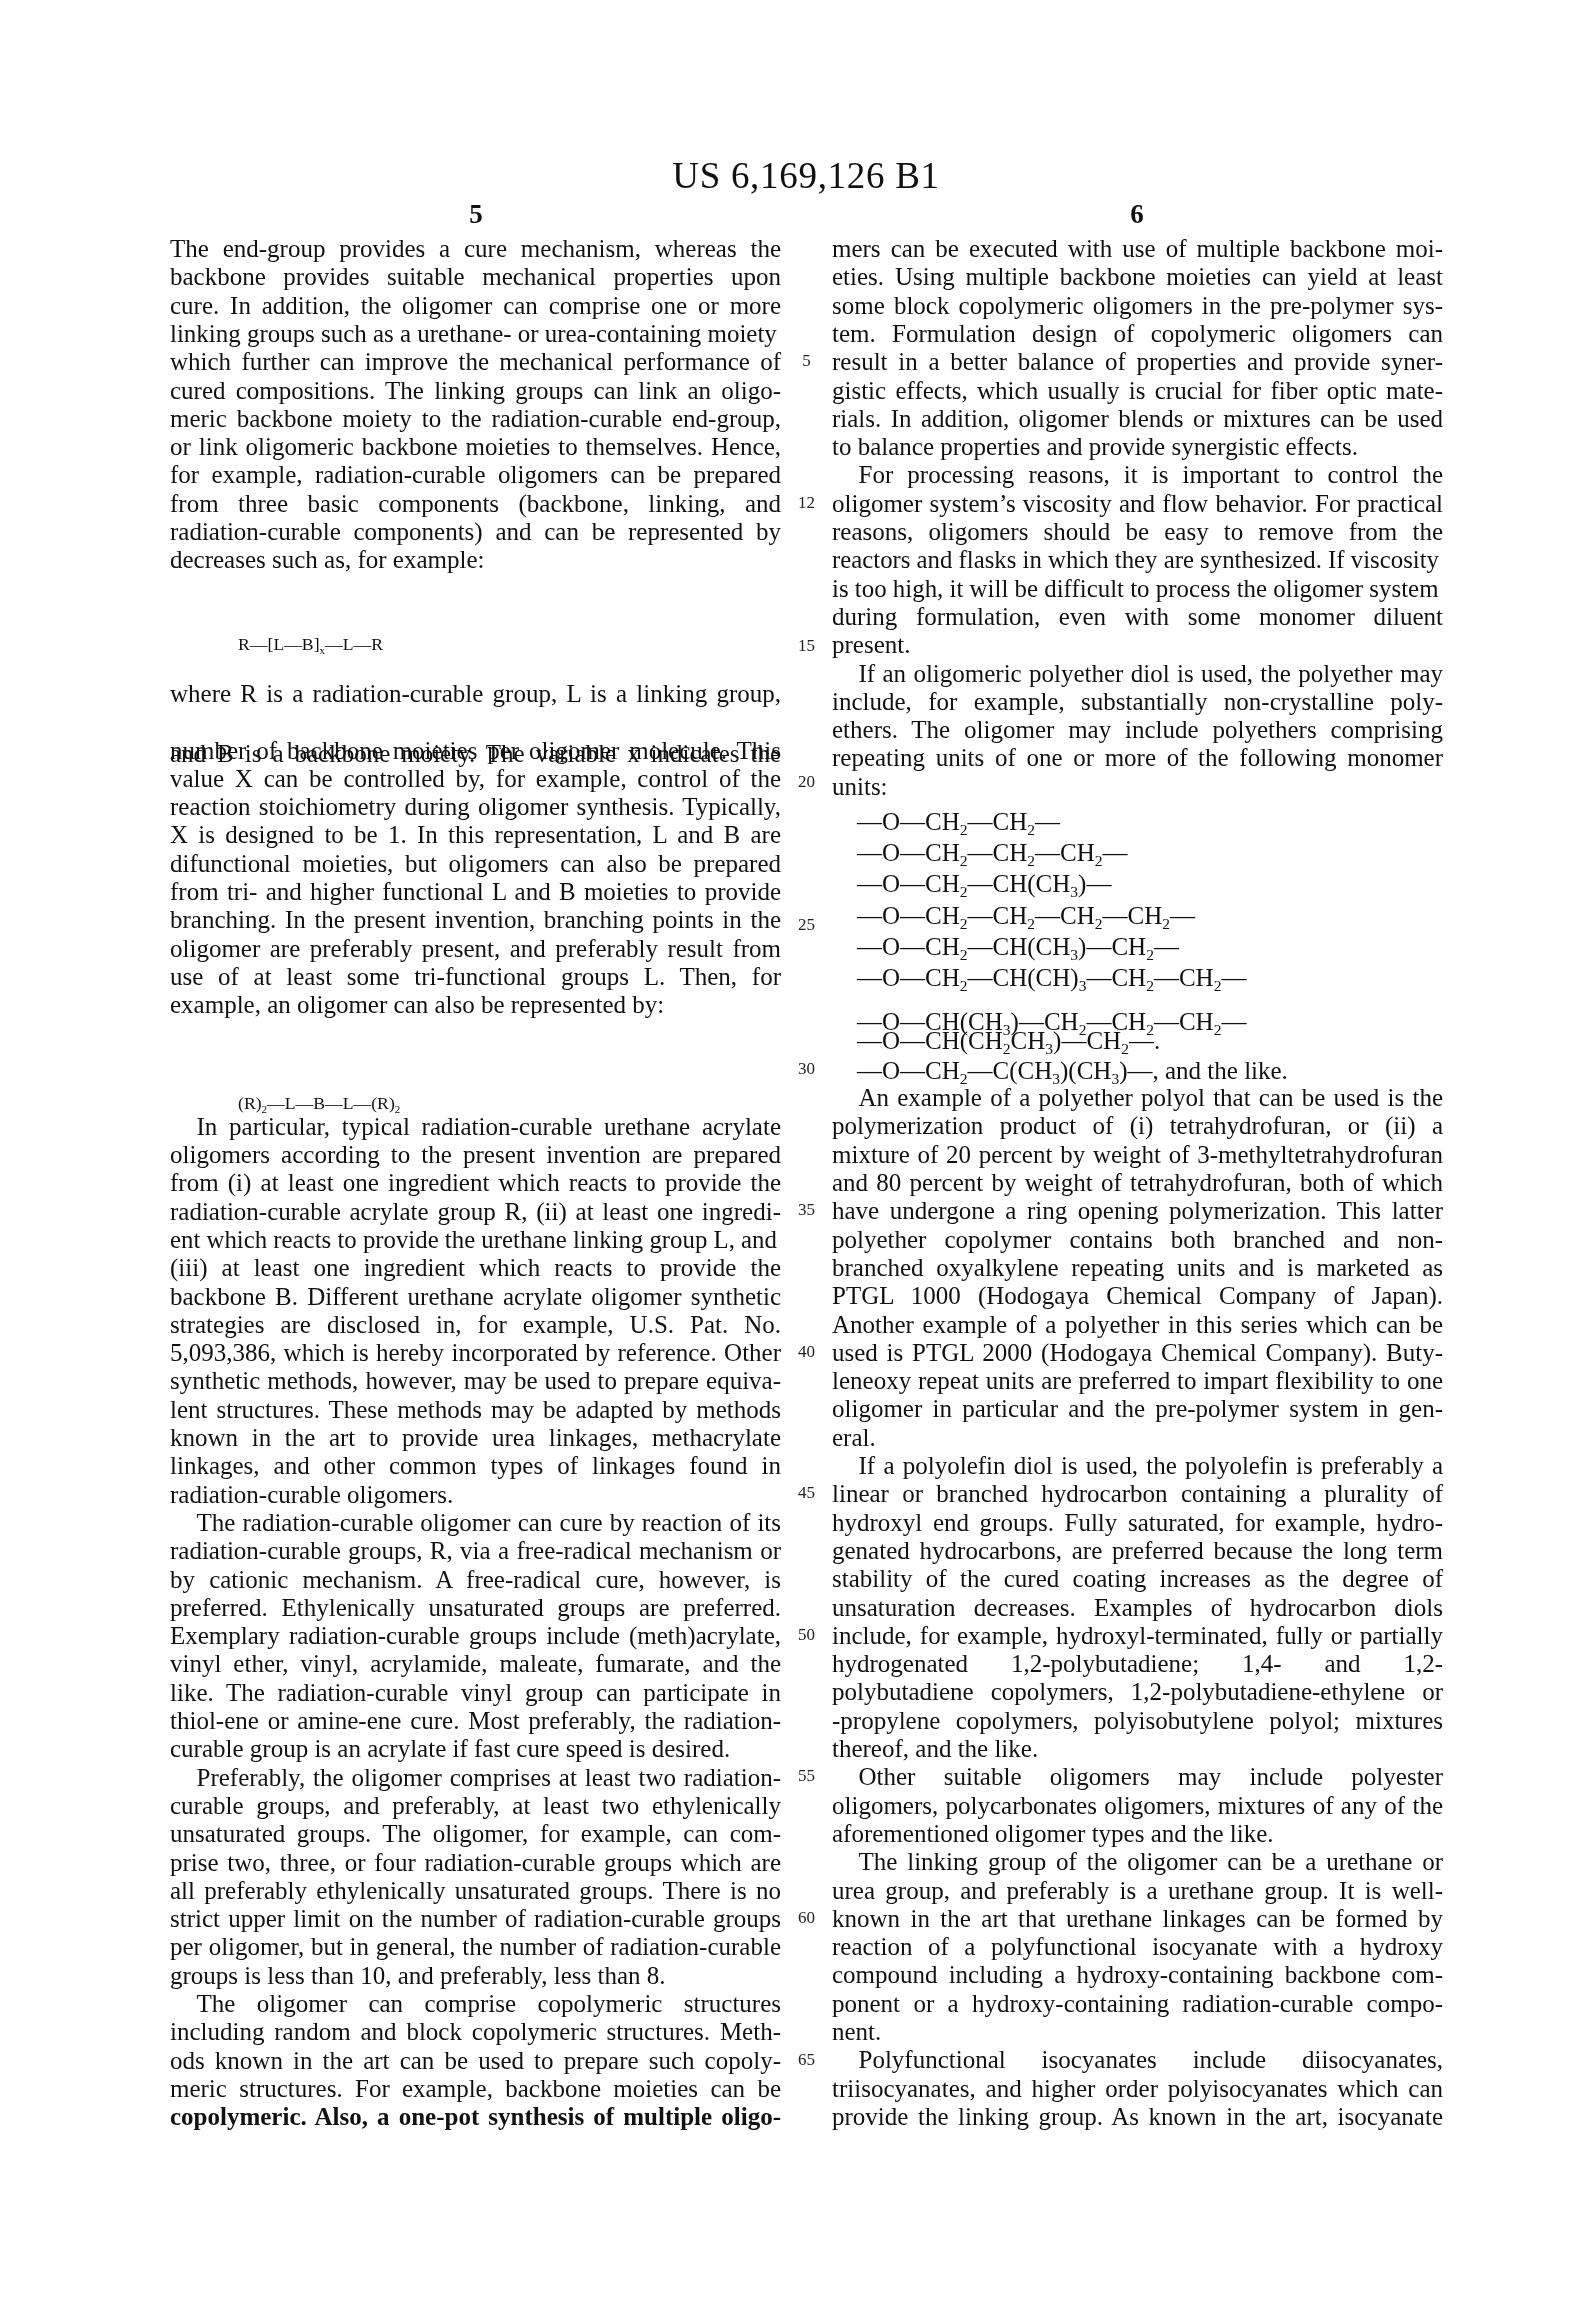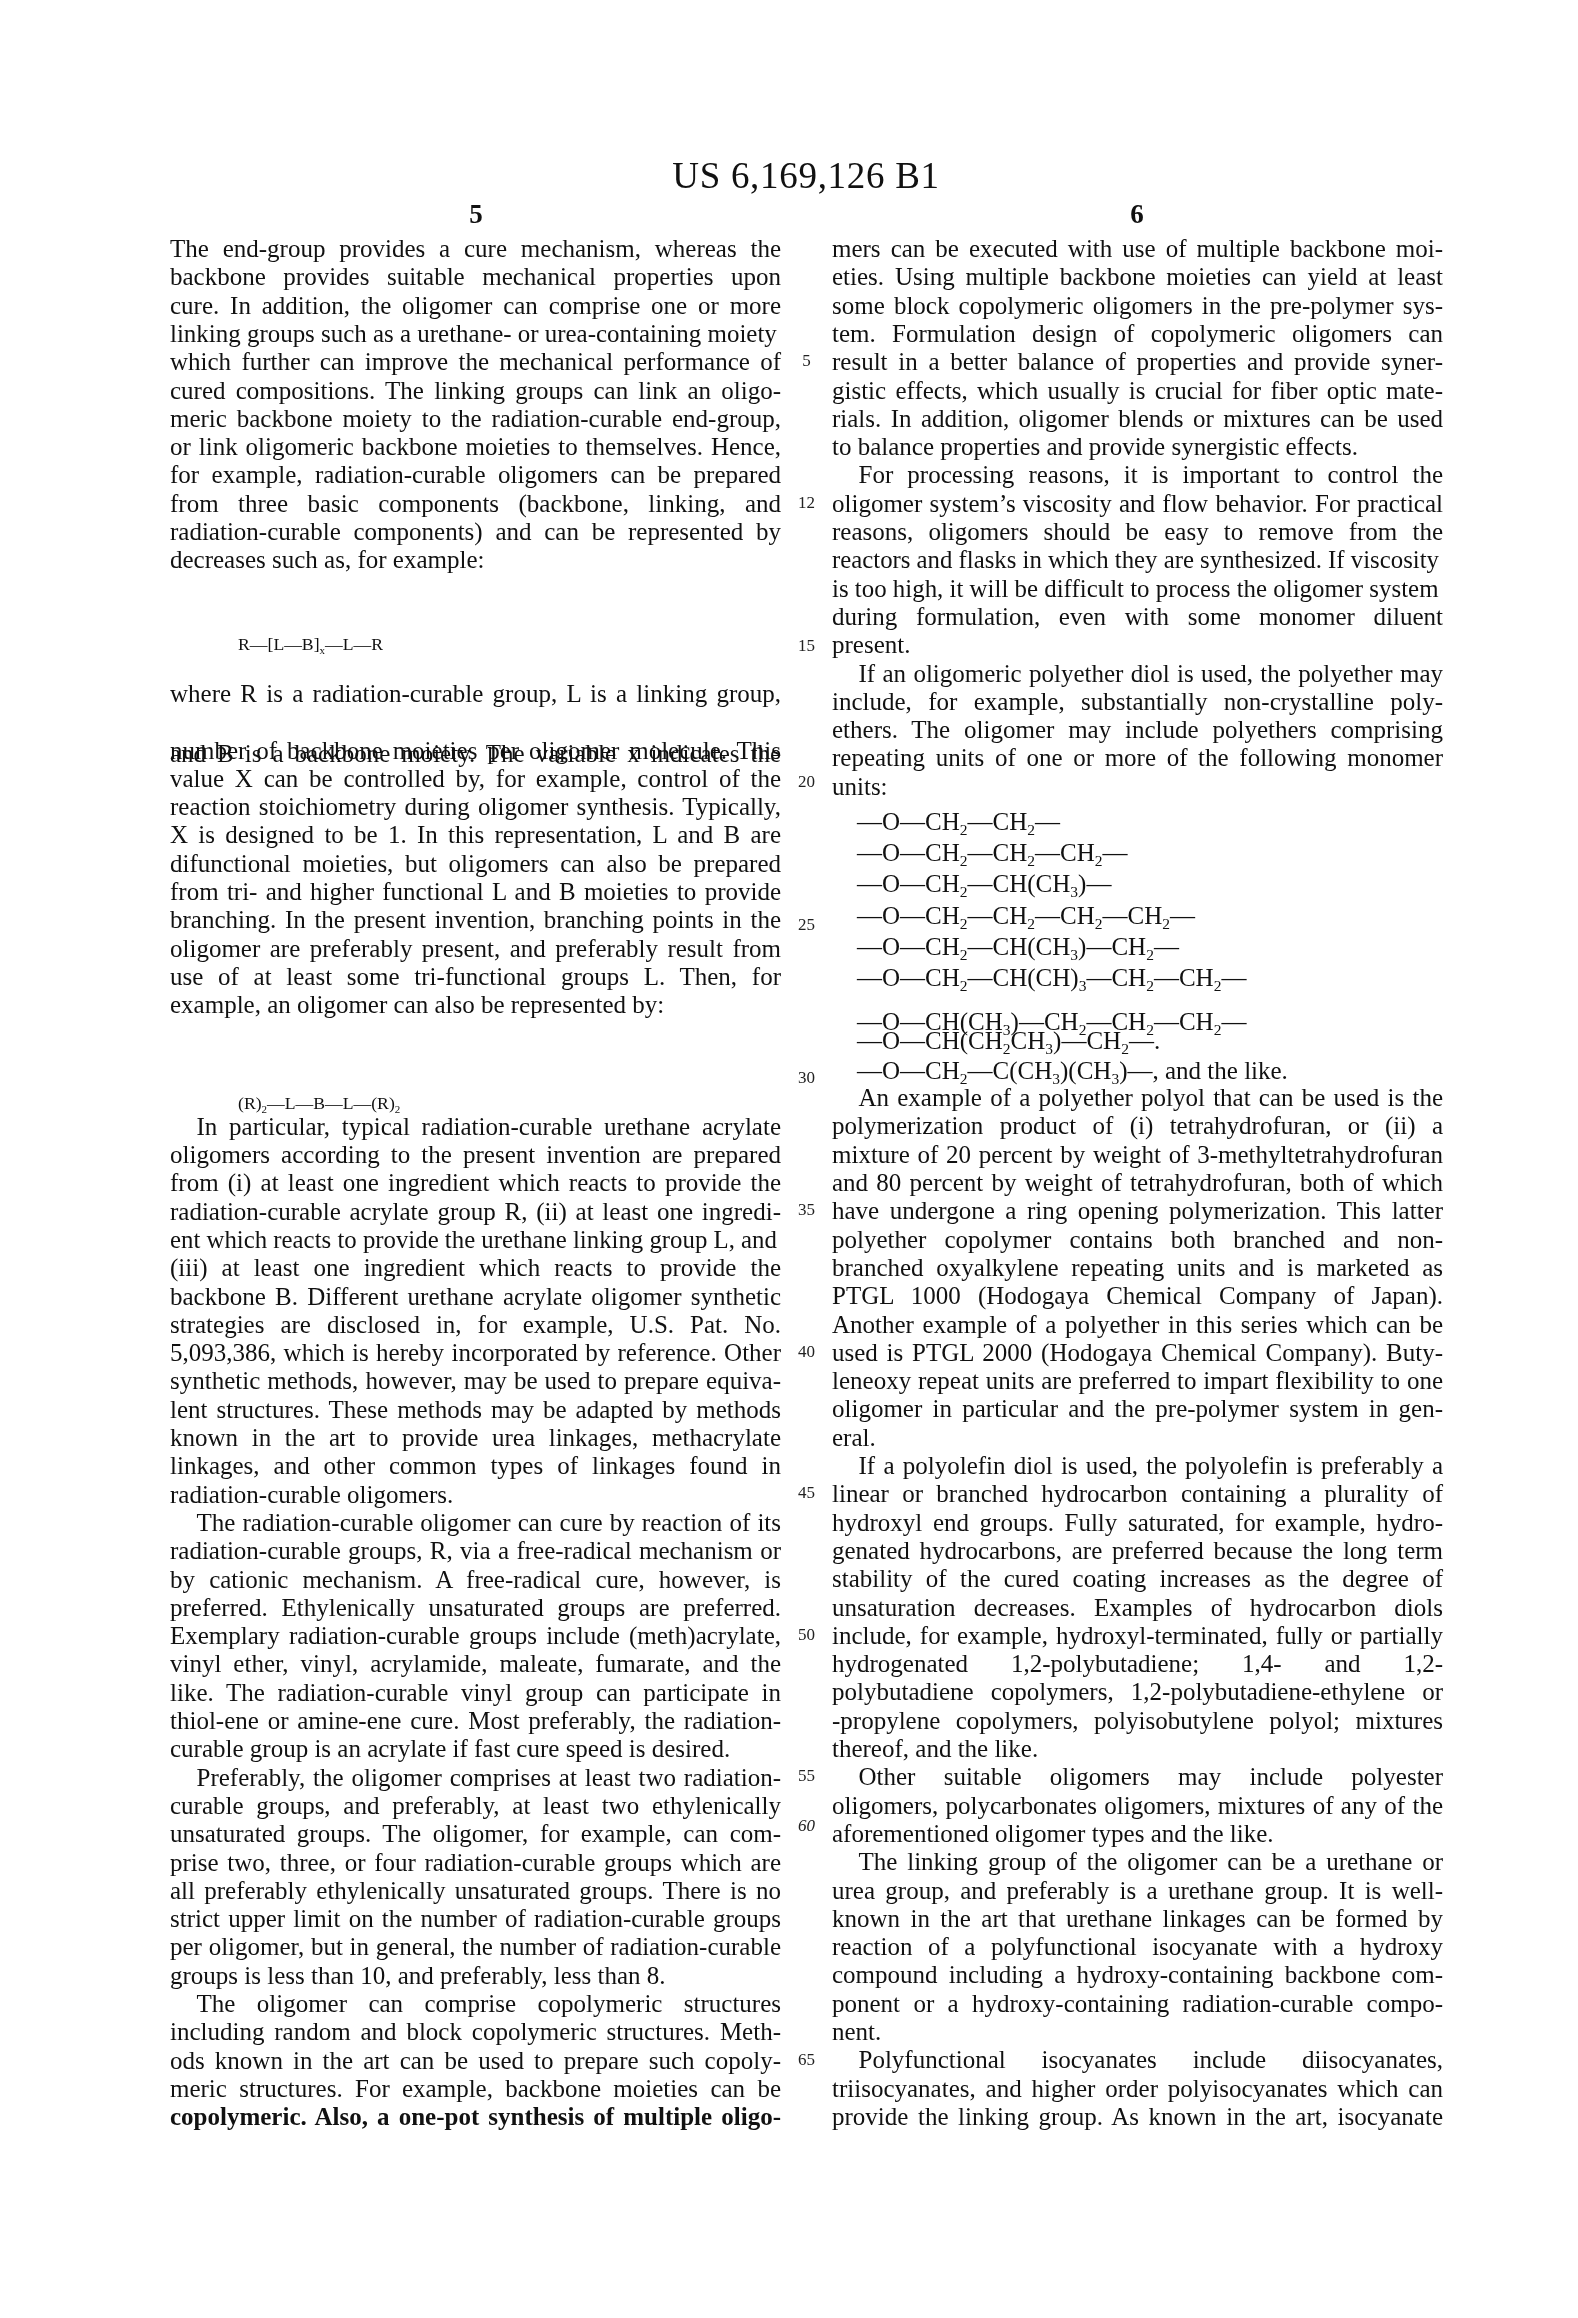--- a/index.html
+++ b/index.html
@@ -162,23 +162,23 @@
       <div class="formula" style="left: 857px; top: 995px; margin-top: 12px;"><span>—O—CH(CH</span><sub>3</sub><span>)—CH</span><sub>2</sub><span>—CH</span><sub>2</sub><span>—CH</span><sub>2</sub><span>—</span></div>
       <div class="formula" style="left: 857px; top: 1026px;"><span>—O—CH(CH</span><sub>2</sub><span>CH</span><sub>3</sub><span>)—CH</span><sub>2</sub><span>—.</span></div>
       <div class="formula" style="left: 857px; top: 1056px;"><span>—O—CH</span><sub>2</sub><span>—C(CH</span><sub>3</sub><span>)(CH</span><sub>3</sub><span>)—, and the like.</span></div>
     </div>
   <div id="line-numbers">
       <div class="lineno" style="top: 351px;">5</div>
       <div class="lineno" style="top: 493px;">12</div>
       <div class="lineno" style="top: 636px;">15</div>
       <div class="lineno" style="top: 772px;">20</div>
       <div class="lineno" style="top: 915px;">25</div>
-      <div class="lineno" style="top: 1059px; margin-top: 9px;">30</div>
+      <div class="lineno" style="top: 1059px;">30</div>
       <div class="lineno" style="top: 1200px;">35</div>
       <div class="lineno" style="top: 1342px;">40</div>
       <div class="lineno" style="top: 1483px;">45</div>
       <div class="lineno" style="top: 1625px;">50</div>
       <div class="lineno" style="top: 1766px;">55</div>
-      <div class="lineno" style="top: 1816px; font-style: italic;">60</div>
+      <div class="lineno" style="top: 1908px;">60</div>
       <div class="lineno" style="top: 2050px;">65</div>
     </div>
 </div>
 
 
 </body></html>

